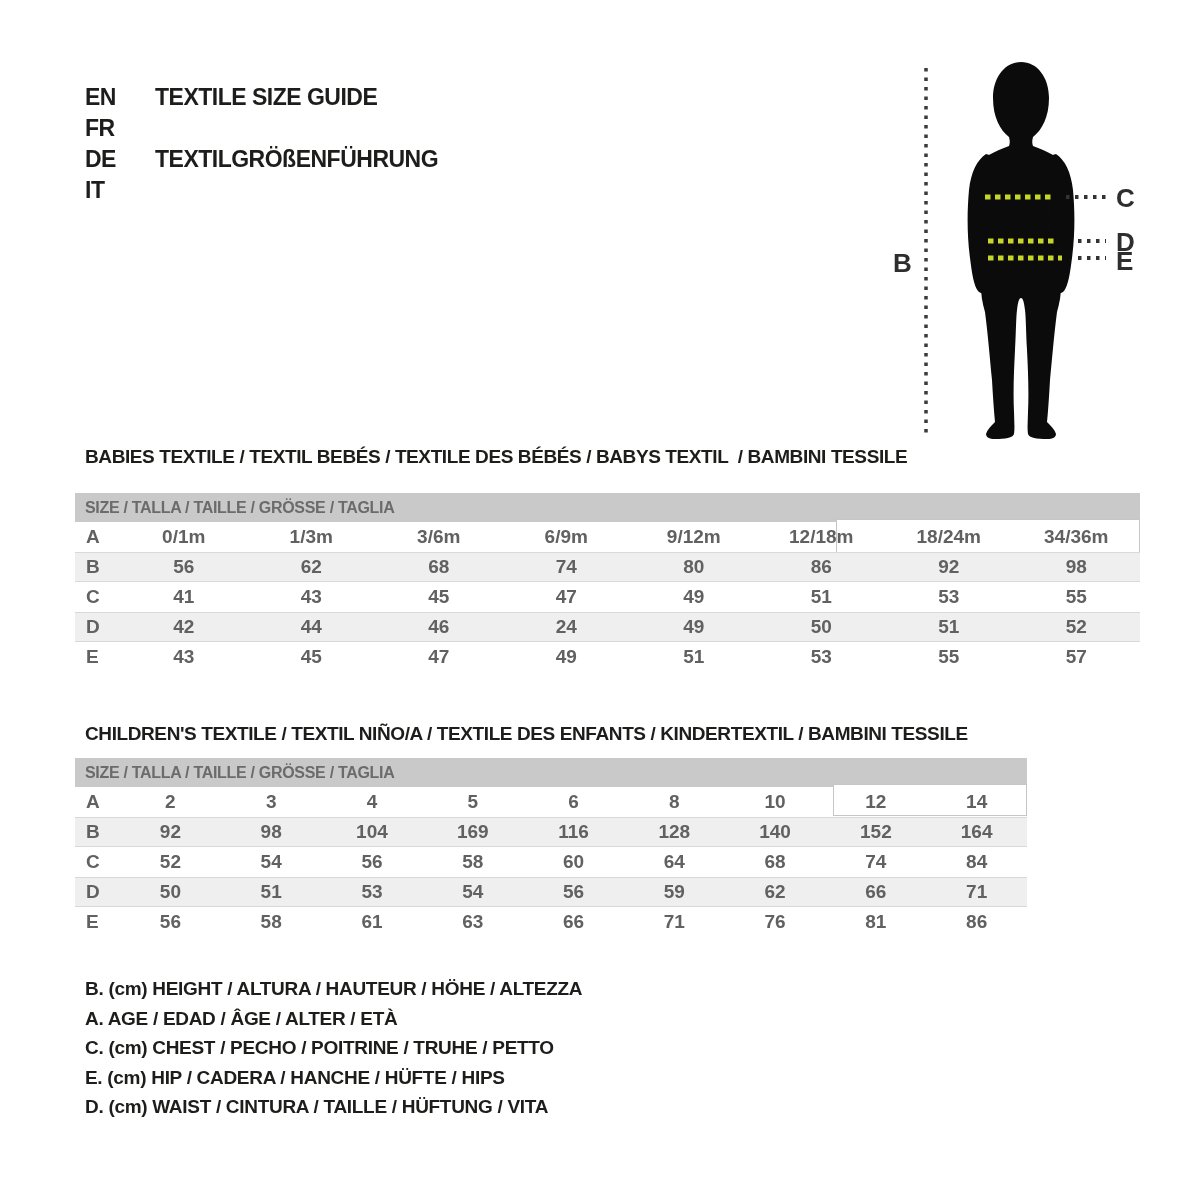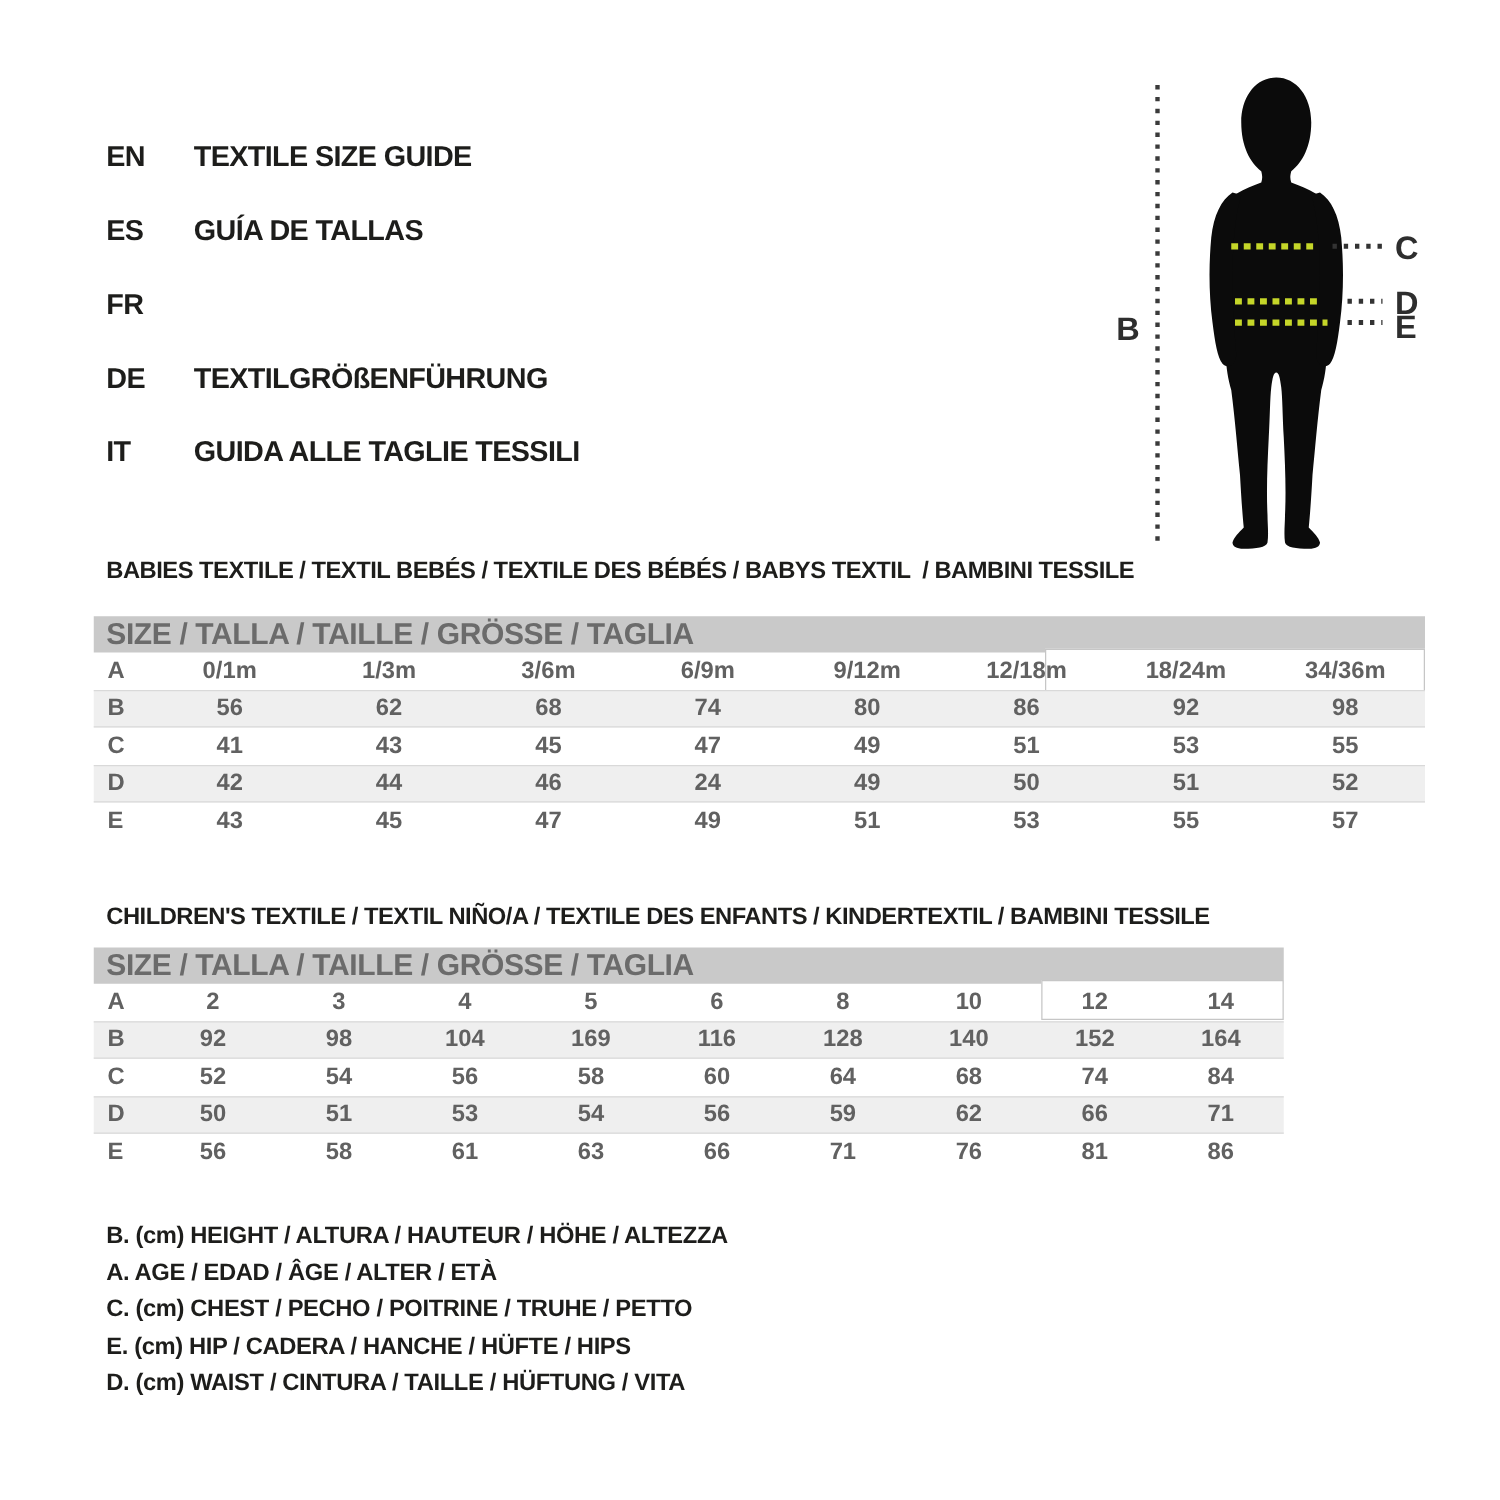--- a/index.html
+++ b/index.html
@@ -2,41 +2,41 @@
 <html><head>
 <meta charset="utf-8">
 <style>
   html,body { margin:0; padding:0; background:#fff; }
   .canvas {
     position:relative; width:1200px; height:1200px; background:#ffffff;
     font-family:"Liberation Sans", sans-serif; overflow:hidden; color:#1d1d1b;
   }
   
   .lang-block { position:absolute; left:85px; top:82px; }
-  .lang-row { display:flex; height:31px; align-items:center;margin-top:28px; }
+  .lang-row { display:flex; height:31px; align-items:center; }
   .lang-code, .lang-label {
     font-weight:700; font-size:23px; color:#1d1d1b; letter-spacing:-0.5px; white-space:pre;
   }
   .lang-code { width:70px; }
   
   .figure-wrap { position:absolute; left:860px; top:50px; width:300px; height:400px; }
   
   .section-title {
     position:absolute; left:85px; font-weight:700; font-size:19px;
     color:#1d1d1b; letter-spacing:-0.4px; white-space:pre;
   }
   #babies-title { top:446px; }
   #children-title { top:723px; }
   
   .stable { position:absolute; left:75px; color:#616161; }
   #babies-table { top:493px; width:1065px; }
   #children-table { top:758px; width:952px; }
   .size-bar {
     height:29px; background:#c9c9c9; display:flex; align-items:center;
-    padding-left:10px; box-sizing:border-box; font-weight:700; font-size:24px;
+    padding-left:10px; box-sizing:border-box; font-weight:700; font-size:16px;
     color:#6b6b6b; letter-spacing:-0.3px;
   }
   .trow {
     display:flex; height:30px; align-items:center; box-sizing:border-box;
     position:relative; z-index:2;
   }
   .trow.alt { background:#efefef; border-top:1px solid #d9d9d9; border-bottom:1px solid #d9d9d9; }
   .cl { width:45px; padding-left:11px; box-sizing:border-box; font-weight:700; font-size:19px; }
   .cv { flex:1; text-align:center; font-weight:700; font-size:19px; }
   .hbox { position:absolute; background:#fff; border:1px solid #c6c6c6; box-sizing:border-box; z-index:1; }
@@ -53,33 +53,28 @@
 <body>
 
 <div class="canvas">
 
   <div class="lang-block">
     <div class="lang-row">
       <span class="lang-code">EN</span>
       <span class="lang-label">TEXTILE SIZE GUIDE</span>
     </div>
     <div class="lang-row">
-      <span class="lang-code">ES</span>
-      <span class="lang-label">GUÍA DE TALLAS</span>
-    </div>
-    <div class="lang-row">
       <span class="lang-code">FR</span>
     </div>
     <div class="lang-row">
       <span class="lang-code">DE</span>
       <span class="lang-label">TEXTILGRÖßENFÜHRUNG</span>
     </div>
     <div class="lang-row">
       <span class="lang-code">IT</span>
-      <span class="lang-label">GUIDA ALLE TAGLIE TESSILI</span>
     </div>
   </div>
 
   <div class="figure-wrap">
     <svg width="300" height="400" viewBox="0 0 300 400">
 
       <path fill="#0b0b0b" d="
         M 161 12
         C 177 12 189 27 189 48
         C 189 67 182 80 173 87

